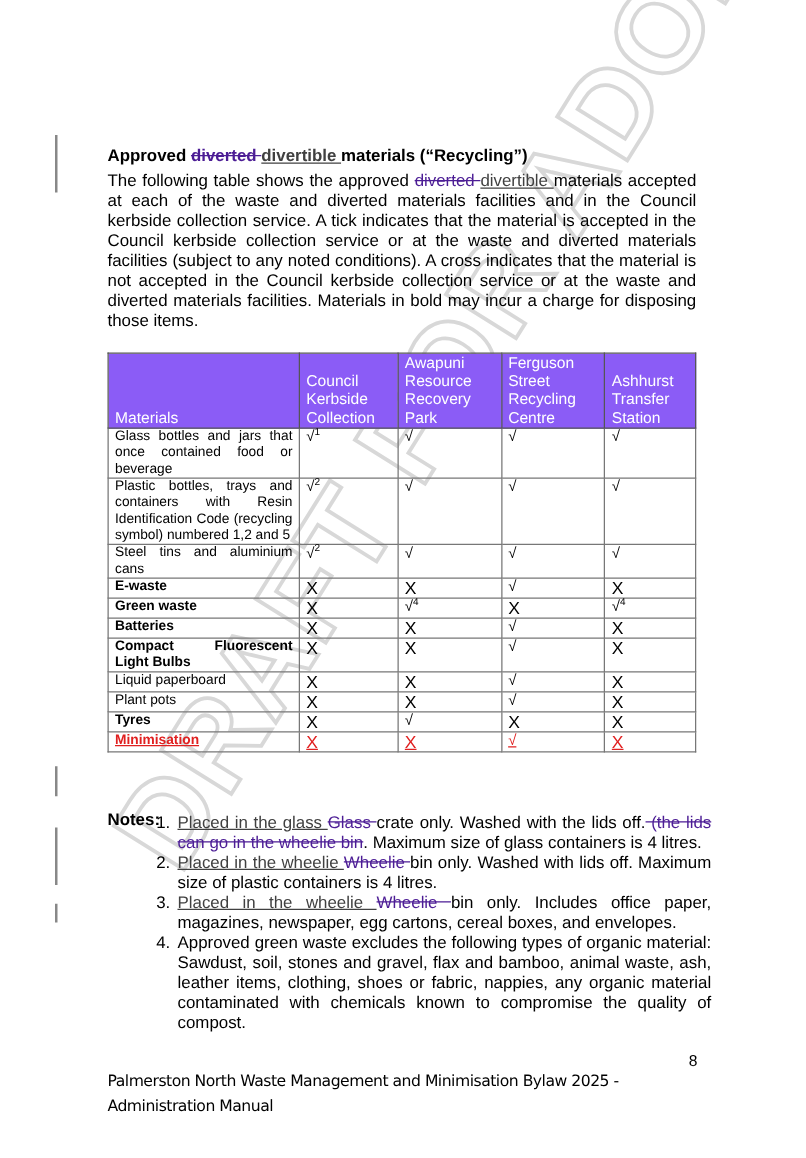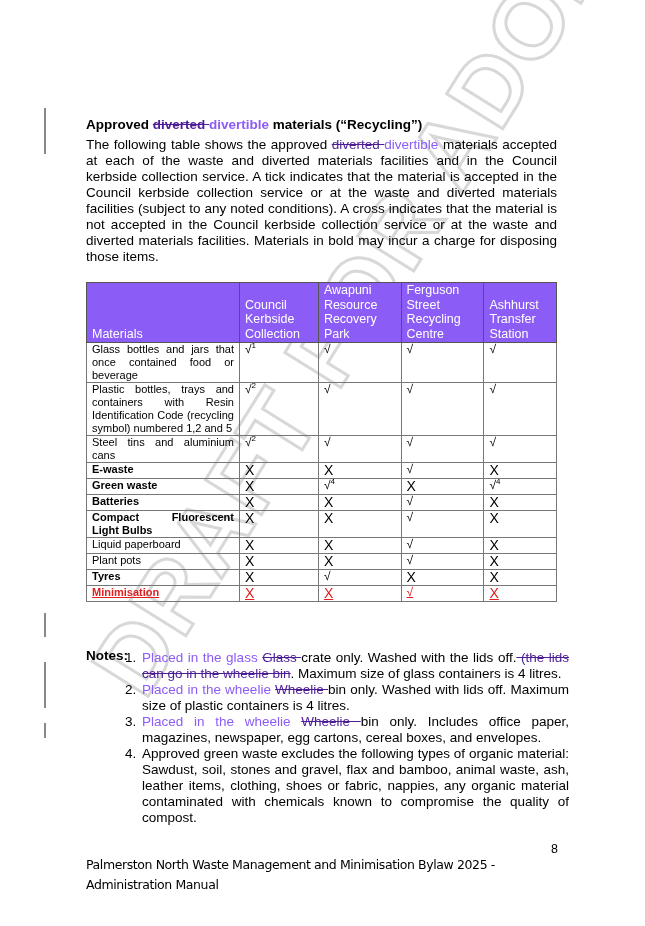--- a/index.html
+++ b/index.html
@@ -9,21 +9,21 @@
     font-family:"Liberation Sans", sans-serif; font-size:96px; font-weight:bold;
     color:transparent; -webkit-text-stroke: 3px #d8d8d8;
     transform: rotate(-58deg); transform-origin: 0 0;
     letter-spacing:2px; white-space:nowrap; z-index:0; pointer-events:none;
     top: 655px; left: 70px;
   }
   .change-bar { position:absolute; left:44px; width:2px; background:#888; }
   .content { position:absolute; left:86px; top:0; width:471px; z-index:1; }
   .heading { position:absolute; top:117px; left:0; font-size:13.5px; font-weight:bold; white-space:nowrap; }
   .del { color:#4c1d95; text-decoration:line-through; }
-  .ins { color:#8b5cf6; }
+  .ins { color:#404040; text-decoration:underline; }
   .para { position:absolute; top:137px; left:0; width:471px; font-size:13.5px; line-height:16px; text-align:justify; }
   table.mat { position:absolute; top:282px; left:0; width:471px; border-collapse:collapse; font-size:11px; line-height:13px; }
   table.mat th { background:#8b5cf6; color:#fff; font-weight:normal; text-align:left; vertical-align:bottom; padding:0 5px 1px 5px; font-size:12.5px; line-height:14.5px; border:1px solid #555; height:57px; }
   table.mat td { border:1px solid #777; vertical-align:top; padding:0 5px; background:transparent; }
   table.mat td.m { width:142px; text-align:justify; }
   table.mat td.v { font-size:14px; line-height:15px; }
   table.mat td.tick { font-size:12px; line-height:13px; }
   .b { font-weight:bold; }
   sup { font-size:8px; line-height:0; }
   .redu { color:#e02020; text-decoration:underline; }

